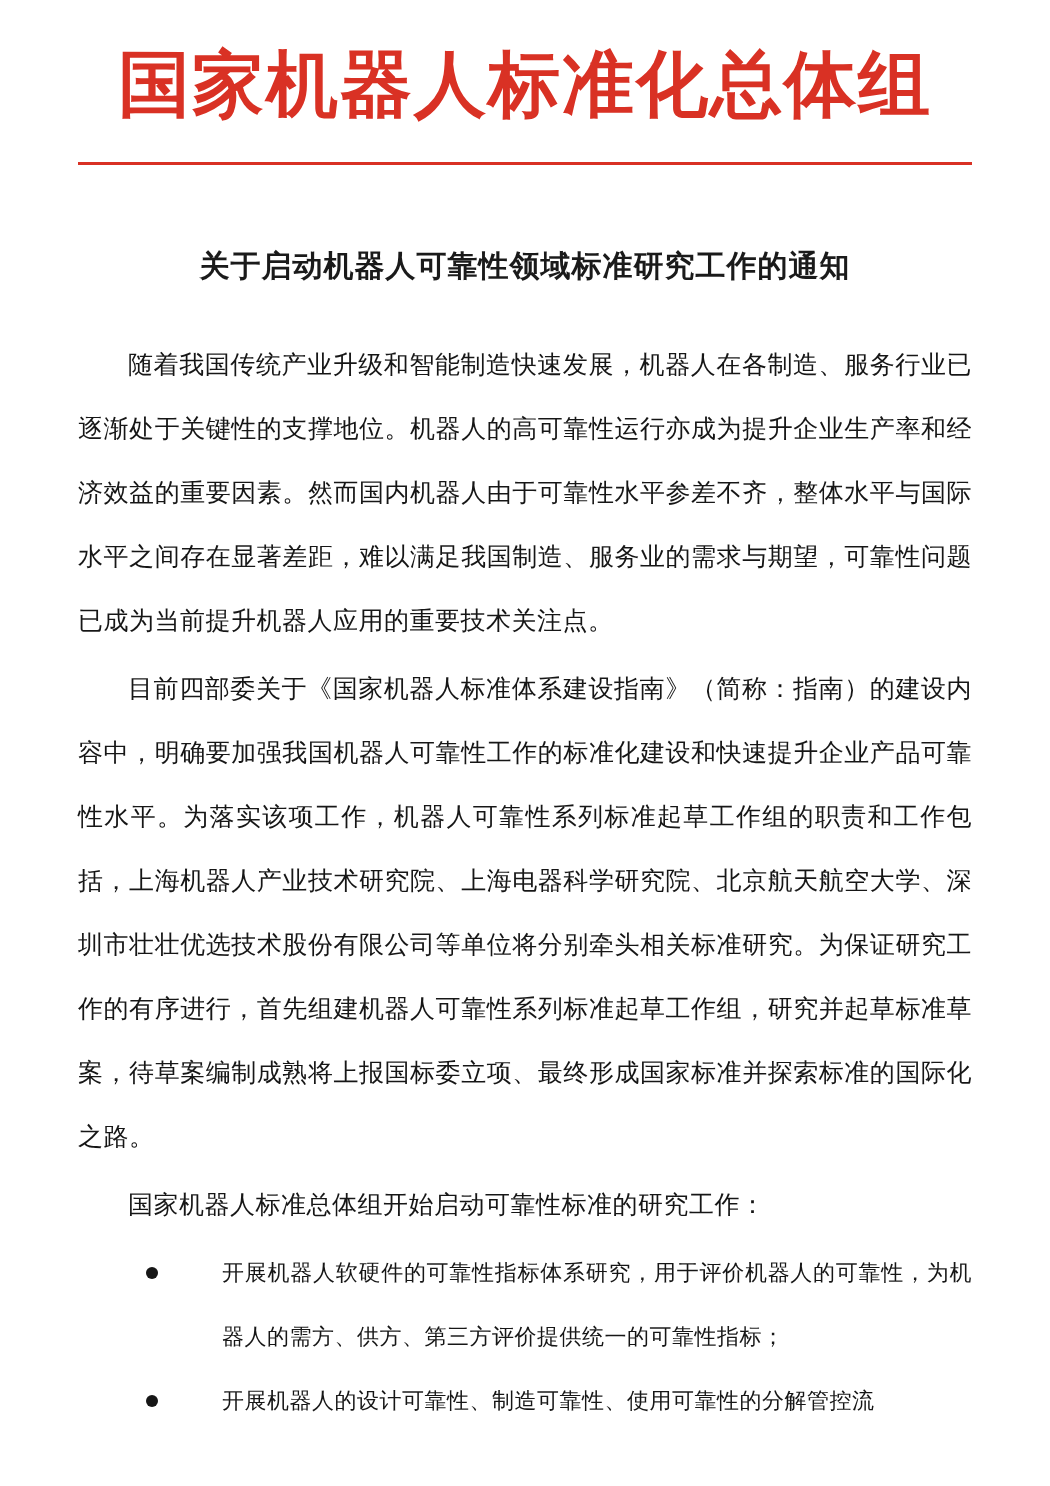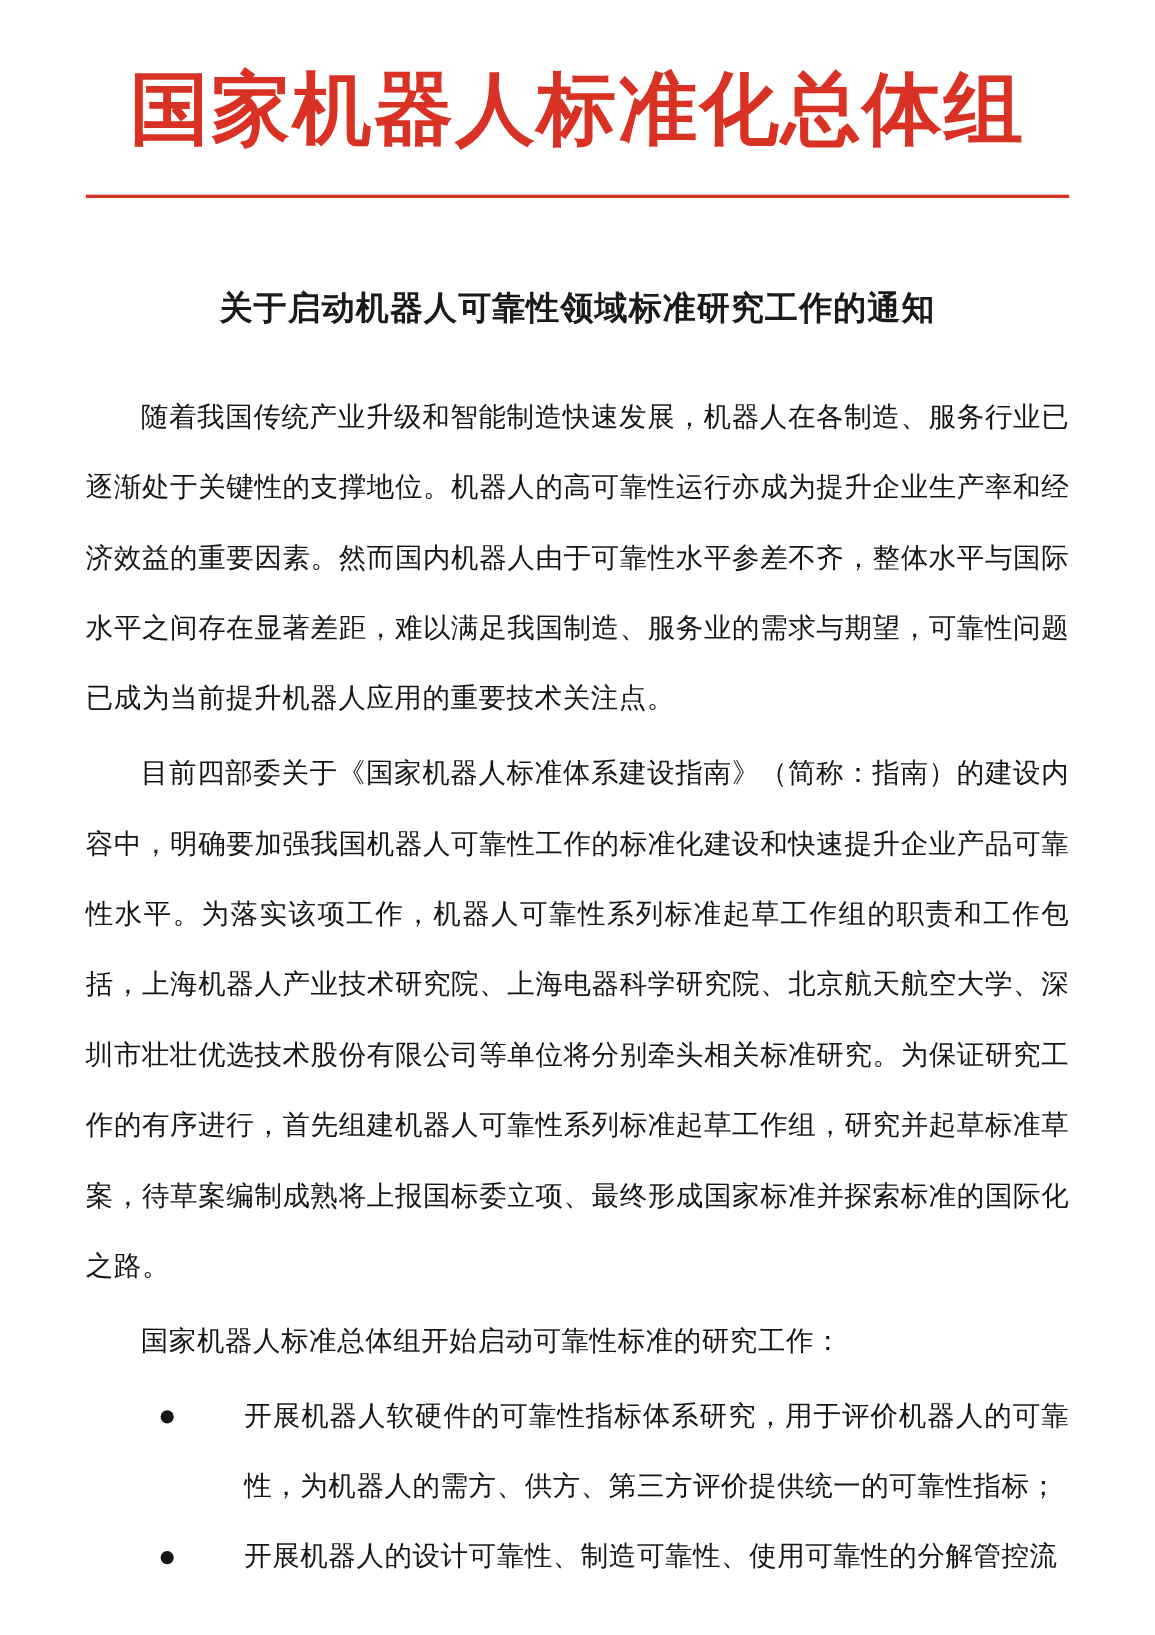--- a/index.html
+++ b/index.html
@@ -12,21 +12,21 @@
     height: 1486px;
     overflow: hidden;
     font-family: "Liberation Serif", "DejaVu Serif", serif;
     color: #111111;
   }
   .page {
     position: relative;
     width: 1050px;
     height: 1468px;
     box-sizing: border-box;
-    padding: 15px 78px;
+    padding: 0 78px;
   }
   .letterhead {
     text-align: center;
     padding-top: 48px;
   }
   .letterhead-title {
     font-family: "Liberation Serif", "DejaVu Serif", serif;
     font-weight: 700;
     font-size: 72px;
     line-height: 1.05;
@@ -62,21 +62,21 @@
     letter-spacing: 0.5px;
     margin: 0 0 4px 0;
   }
   .bullet-list {
     list-style: none;
     margin: 2px 0 0 0;
     padding: 0;
   }
   .bullet-item {
     position: relative;
-    font-size: 25px;
+    font-size: 22px;
     line-height: 64px;
     text-align: justify;
     text-justify: inter-ideograph;
     color: #161616;
     padding-left: 144px;
     letter-spacing: 0.5px;
   }
   .bullet-dot {
     position: absolute;
     left: 68px;

